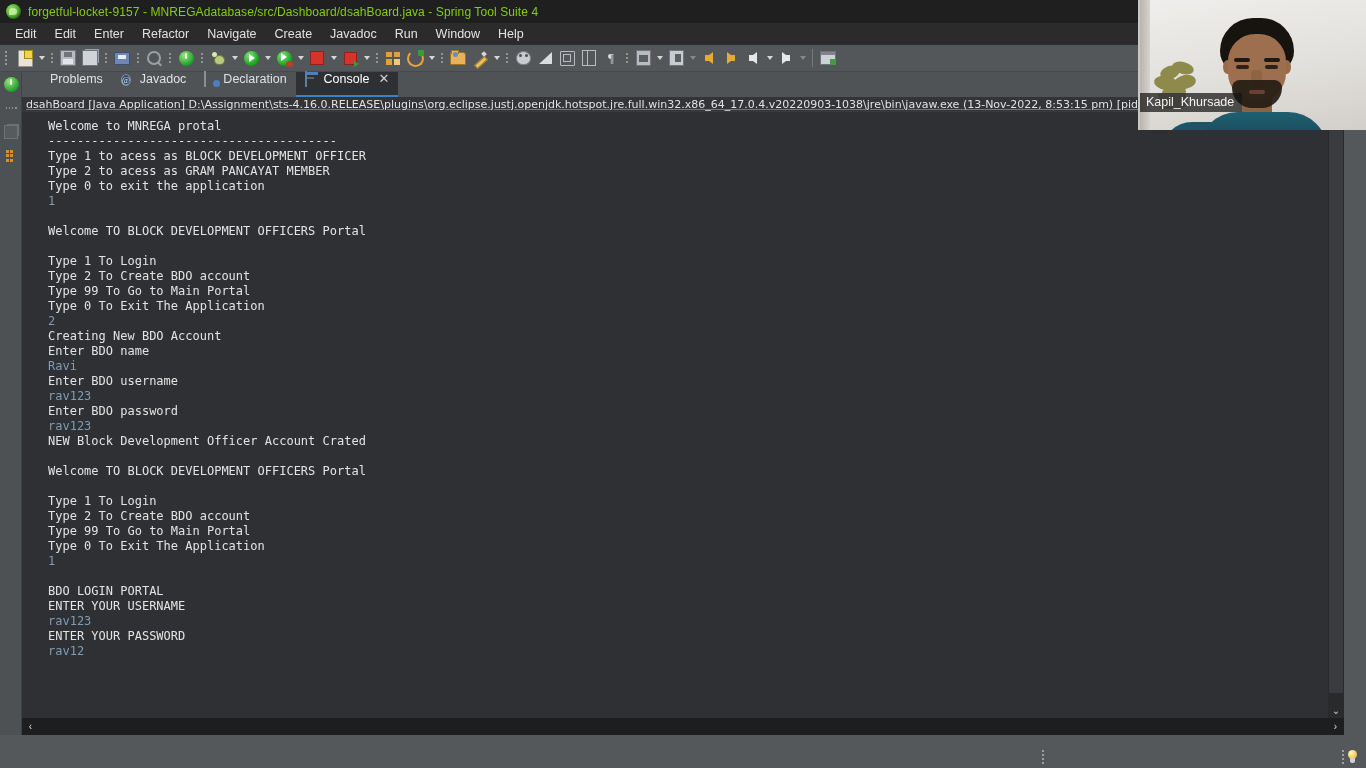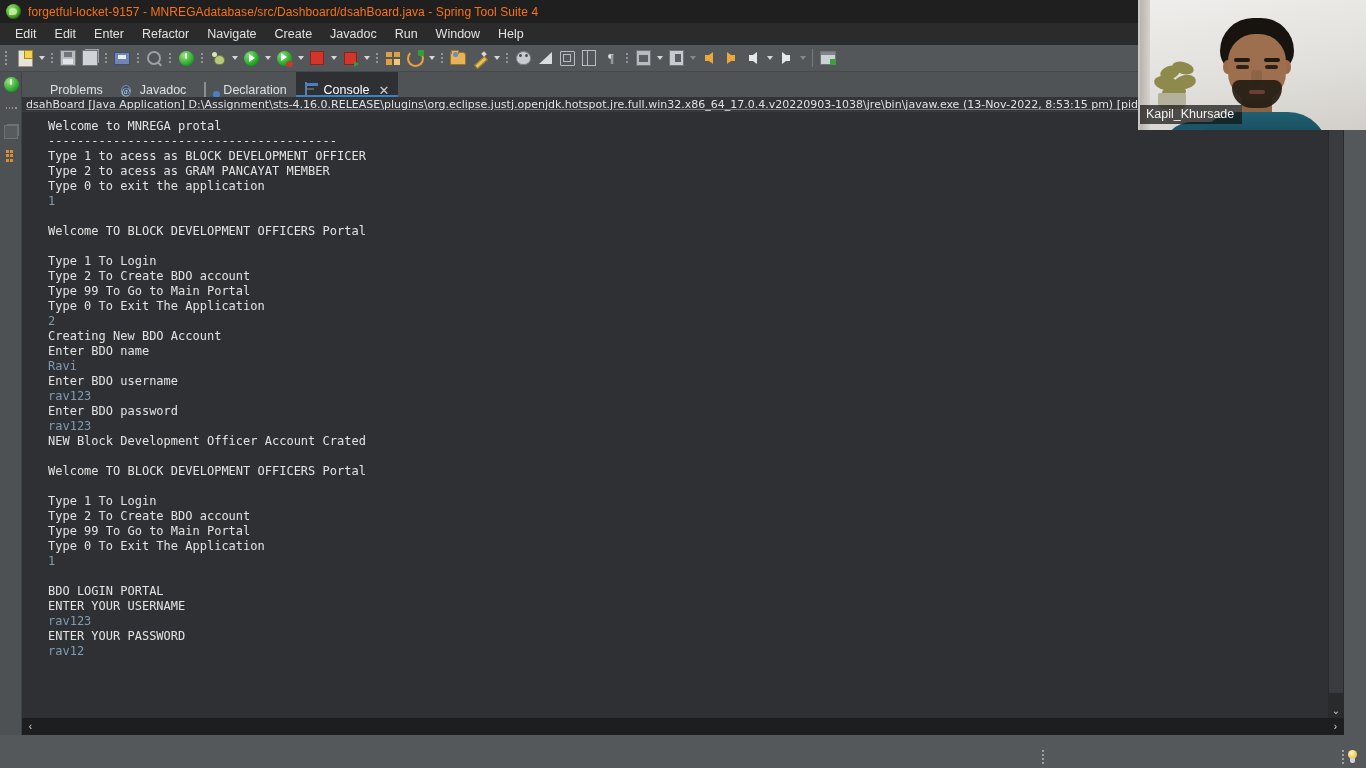--- a/index.html
+++ b/index.html
@@ -30,21 +30,21 @@
     position: relative; flex: 0 0 auto;
     box-shadow: inset -1px -1px 2px rgba(0,0,0,.4);
   }
   .sts-logo::after {
     content: ""; position: absolute; left: 3px; top: 4px;
     width: 8px; height: 7px;
     border-radius: 50% 50% 50% 0;
     background: #cdf0a8; opacity: .85;
   }
   .title-text {
-    color: #f97316; font-size: 12px; margin-left: 7px;
+    color: #84cc16; font-size: 12px; margin-left: 7px;
     white-space: nowrap; letter-spacing: .1px;
   }
 
   
   .menubar {
     position: absolute; left: 0; top: 23px;
     width: 1366px; height: 22px;
     background: #2b2b2c;
     display: flex; align-items: center;
     padding-left: 6px; box-sizing: border-box;
@@ -335,21 +335,21 @@
     position: absolute; left: 22px; top: 72px;
     width: 1322px; height: 663px;
     background: #4f5356;
     box-sizing: border-box;
   }
   .tabrow {
     height: 25px; display: flex; align-items: stretch;
     background: #4f5356; position: relative;
   }
   .tab {
-    display: flex; align-items: flex-end; gap: 5px;
+    display: flex; align-items: flex-start; gap: 5px;
     padding: 0 9px; font-size: 12.5px; color: #e0e0e0;
     position: relative; white-space: nowrap;
   }
   .tab.active {
     background: #2f3033; color: #ffffff;
     box-shadow: inset 0 -2px 0 0 #3b82c4;
   }
   .tab-close {
     color: #cfcfcf; font-size: 13px; margin-left: 4px; line-height: 1;
   }
@@ -595,21 +595,21 @@
   .wc-shirt {
     position:absolute; left:6px; top:94px; width:130px; height:40px;
     background: linear-gradient(180deg,#1f5f72,#14414f);
     border-radius: 40px 40px 0 0;
   }
   .wc-shirt2 {
     position:absolute; left:-30px; top:104px; width:80px; height:30px;
     background:#1b5567; border-radius: 30px 20px 0 0;
   }
   .wc-name {
-    position: absolute; left: 0; bottom: 6px;
+    position: absolute; left: 0; bottom: 18px;
     background: rgba(20,20,20,.72);
     color: #f2f2f2; font-size: 12.5px;
     padding: 2px 8px 3px 6px;
     white-space: nowrap;
     font-family: "Liberation Sans", sans-serif;
     margin-top: 8px;
   }
 </style>
 </head>
 <body>

